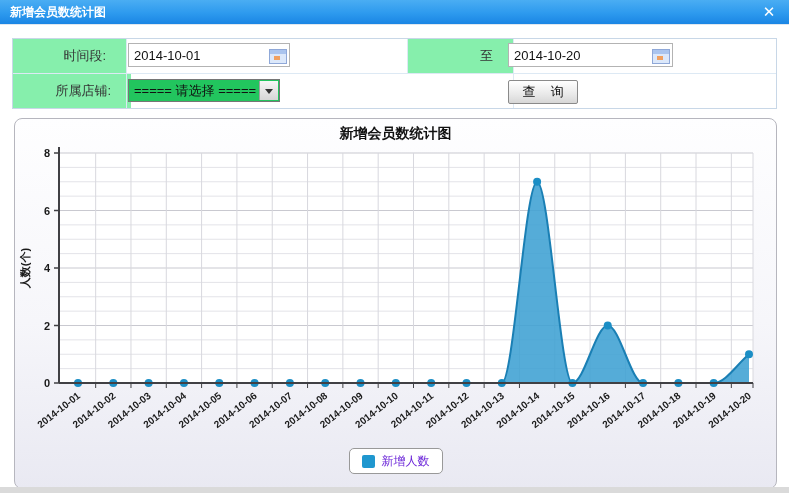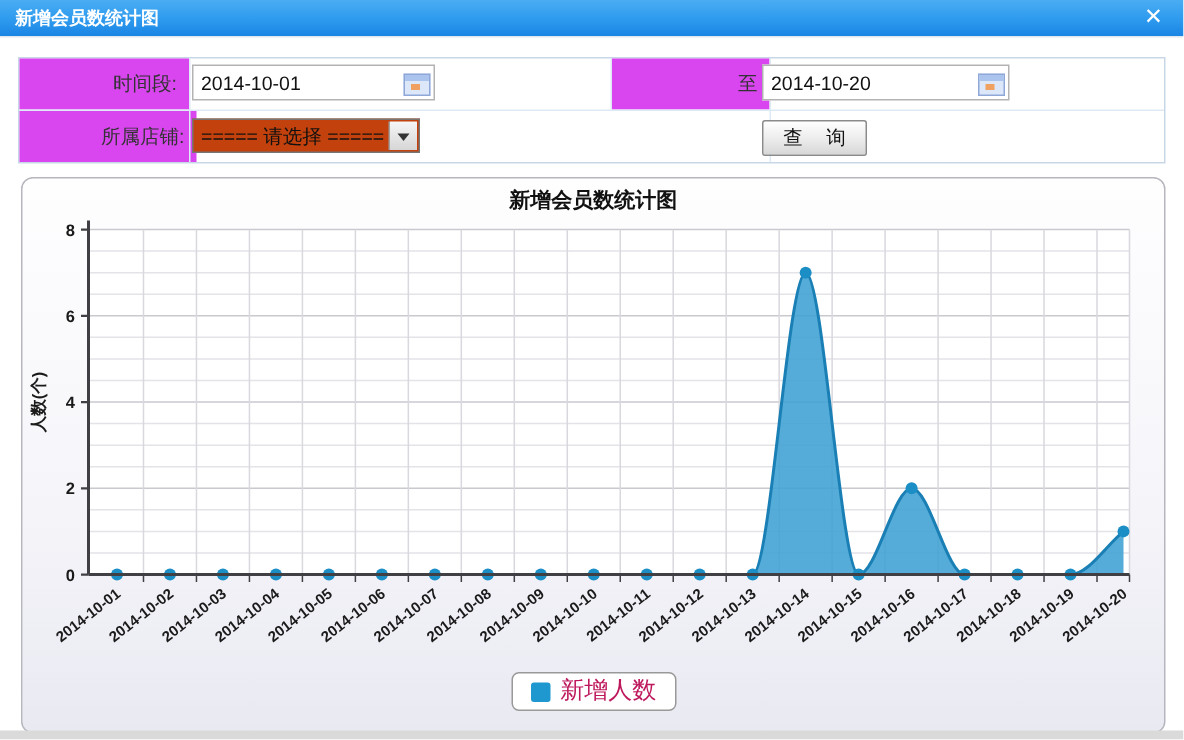--- a/index.html
+++ b/index.html
@@ -21,72 +21,72 @@
   .hdr-close{
     position:absolute;right:11px;top:2px;width:18px;height:20px;line-height:20px;
     color:#fff;font-size:15px;font-weight:bold;text-align:center;cursor:pointer;
   }
   
   .ftable{
     position:absolute;left:12px;top:38px;width:763px;height:69px;
     border:1px solid #c8d7e7;background:#fff;
   }
   .cell{position:absolute;box-sizing:border-box;}
-  .lbl-cell{background:#d946ef;display:flex;align-items:center;justify-content:flex-end;
-    padding-right:8px;font-size:13px;color:#333;}
+  .lbl-cell{background:#86efac;display:flex;align-items:center;justify-content:flex-end;
+    padding-right:20px;font-size:13px;color:#333;}
   .hdiv{position:absolute;left:0;top:34px;width:763px;height:1px;background:#dde9f4;}
   .vdiv{position:absolute;width:1px;background:#dde9f4;}
   .date-input{
     position:absolute;box-sizing:border-box;height:24px;border:1px solid #b3b3b3;
     background:#fff;font-size:13px;color:#111;padding:0 22px 0 5px;
     font-family:"Liberation Sans","DejaVu Sans",sans-serif;
   }
   .cal-icon{
     position:absolute;width:16px;height:13px;border:1px solid #8fa8d8;
     background:#dce8fa;cursor:pointer;
   }
   .cal-icon::before{content:"";position:absolute;left:0;top:0;right:0;height:4px;background:#aac4ee;}
   .cal-icon::after{content:"";position:absolute;left:4px;top:6px;width:6px;height:4px;background:#f0a060;}
   .sel{
     position:absolute;left:128px;top:79px;width:152px;height:23px;box-sizing:border-box;
-    border:1px solid #767676;background:#c2410c;cursor:pointer;
+    border:1px solid #767676;background:#22c55e;cursor:pointer;
   }
   .sel-text{position:absolute;left:5px;top:0;height:21px;line-height:21px;font-size:13px;color:#111;white-space:nowrap;}
   .sel-btn{
     position:absolute;right:1px;top:1px;width:18px;height:19px;
     background:linear-gradient(180deg,#f6f6f6,#d6d6d6);border-left:1px solid #a0a0a0;
   }
   .sel-arrow{position:absolute;left:5px;top:8px;width:0;height:0;
     border-left:4px solid transparent;border-right:4px solid transparent;border-top:5px solid #333;}
   .qbtn{
     position:absolute;left:508px;top:80px;width:70px;height:24px;
     border:1px solid #8a8a8a;border-radius:2px;
     background:linear-gradient(180deg,#ffffff,#e9e9e9 60%,#d7d7d7);
     font-size:13px;color:#111;word-spacing:12px;cursor:pointer;
-    font-family:Liberation Sans, sans-serif;
+    font-family:Liberation Serif, serif;
   }
   
   .panel{
     position:absolute;left:14px;top:118px;width:761px;height:369px;
     border:1px solid #b6b6be;border-radius:8px;
     background:linear-gradient(180deg,#fefeff 0%,#f6f6fa 55%,#e9e9f2 100%);
   }
   .chart-title{
     position:absolute;left:0;top:6px;width:100%;text-align:center;
     font-size:14px;font-weight:bold;color:#111;
   }
   .chart-svg{position:absolute;left:0;top:0;width:761px;height:345px;}
   .legend{
     position:absolute;left:50%;top:329px;transform:translateX(-50%);
     display:flex;align-items:center;gap:7px;
     border:1px solid #999;border-radius:5px;background:#fff;
     padding:5px 12px;cursor:pointer;
   }
   .legend-swatch{width:13px;height:13px;border-radius:2px;}
-  .legend-label{font-size:16px;color:#be185d;line-height:14px;}
+  .legend-label{font-size:12px;color:#6d28d9;line-height:14px;}
   .bottom-strip{position:absolute;left:0;top:487px;width:789px;height:6px;background:#dadada;}
 </style>
 </head>
 <body>
 
 <div class="hdr">
   <div class="hdr-title">新增会员数统计图</div>
   <div class="hdr-close">✕</div>
 </div>
 

